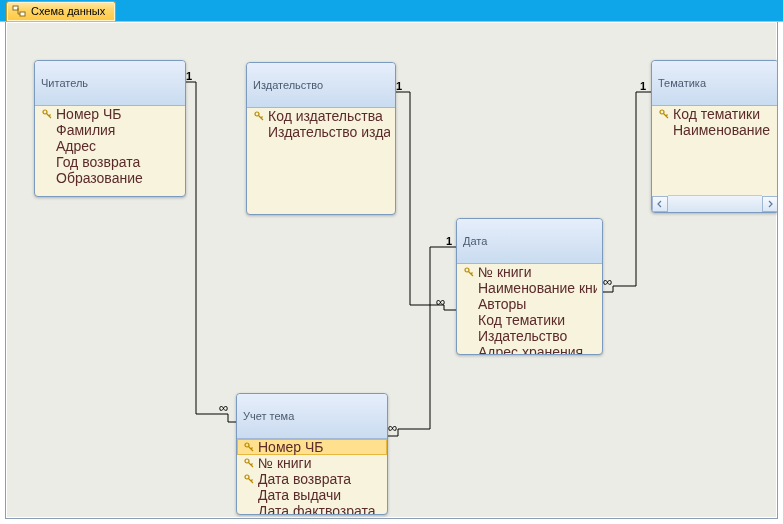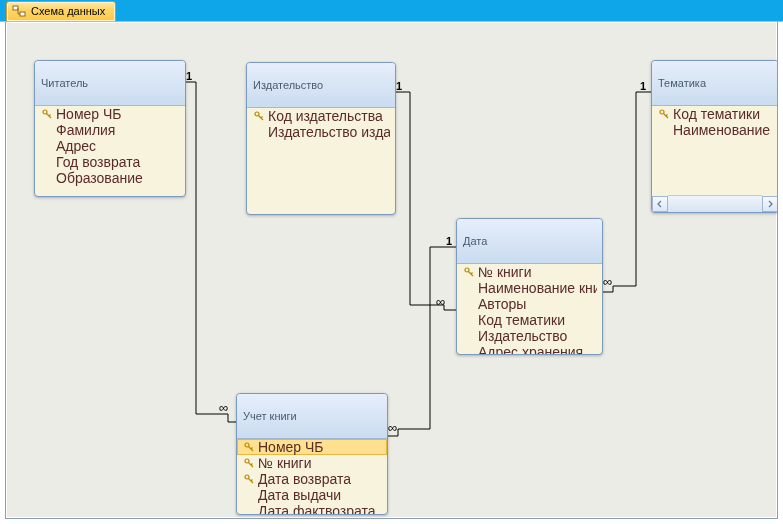--- a/index.html
+++ b/index.html
@@ -278,21 +278,21 @@
         <span class="field-key"></span>
         <span class="field-label">Издательство</span>
       </div>
     <div class="field-row">
         <span class="field-key"></span>
         <span class="field-label">Адрес хранения</span>
       </div>
   </div>
 
   <div class="entity" style="left:230px; top:371px; width:150px; height:120px;">
-    <div class="entity-title">Учет книги</div>
+    <div class="entity-title">Учет тема</div>
     <div class="field-row selected">
       <span class="field-key">
           <svg width="10" height="10" viewBox="0 0 10 10">
             <circle cx="3" cy="3" r="2" fill="none" stroke="#b88a00" stroke-width="1.2"></circle>
             <path d="M4.5 4.5 L9 9 M7 7 L8.5 5.5" stroke="#b88a00" stroke-width="1.2" fill="none"></path>
           </svg>
         </span>
       <span class="field-label">Номер ЧБ</span>
     </div>
     <div class="field-row">

